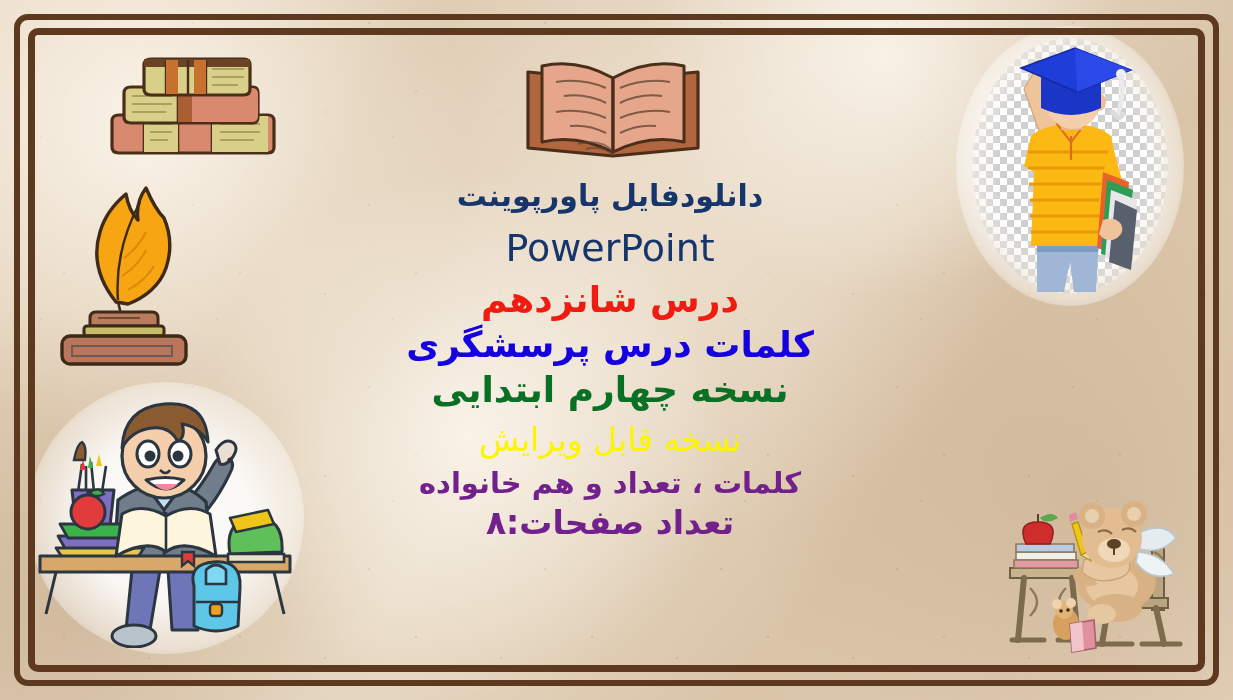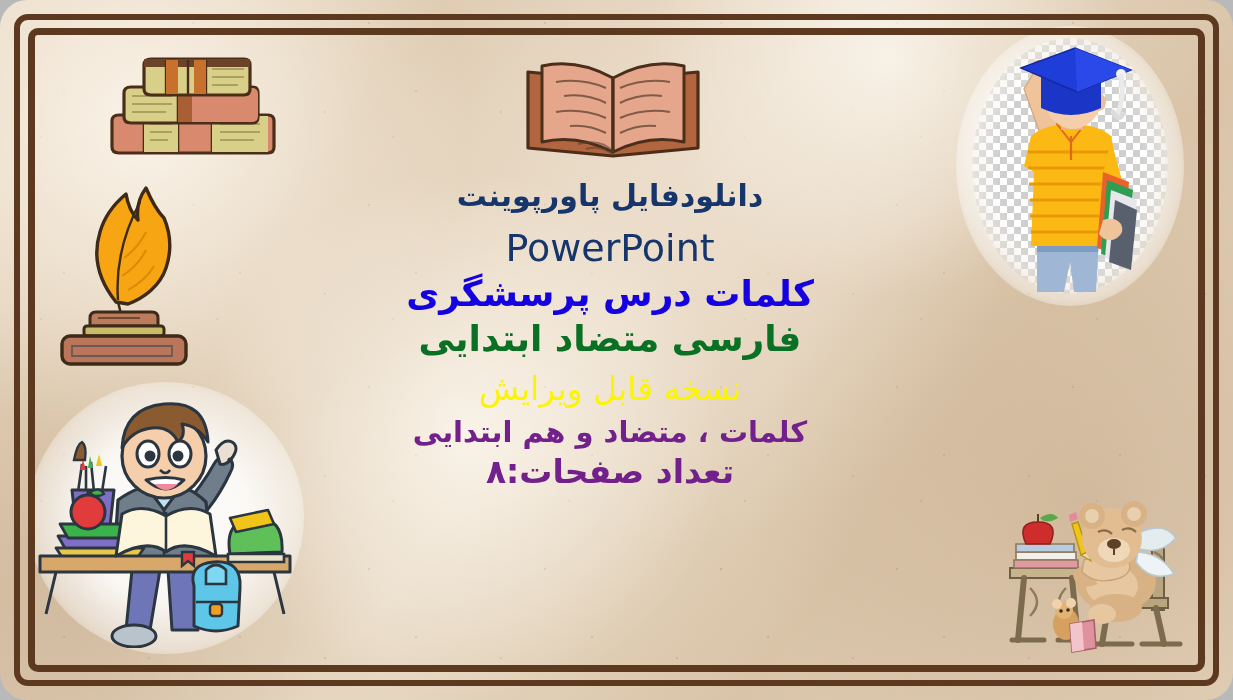--- a/index.html
+++ b/index.html
@@ -27,21 +27,20 @@
       radial-gradient(2.2px 2.2px at 64px 91px, rgba(150,120,92,.26) 50%, transparent 51%),
       radial-gradient(1.3px 1.3px at 121px 47px, rgba(170,140,108,.28) 50%, transparent 51%),
       radial-gradient(2.6px 2.6px at 41px 137px, rgba(158,128,98,.22) 50%, transparent 51%),
       radial-gradient(1.8px 1.8px at 149px 112px, rgba(148,118,90,.24) 50%, transparent 51%),
       radial-gradient(1.1px 1.1px at 95px 167px, rgba(168,140,110,.26) 50%, transparent 51%),
       linear-gradient(128deg, #e6d5be 0%, #decbb1 26%, #e8dac5 48%, #d9c4a8 72%, #e3d2ba 100%);
     background-size:
       100% 100%, 100% 100%, 100% 100%, 100% 100%, 100% 100%, 100% 100%,
       176px 182px, 176px 182px, 176px 182px, 176px 182px, 176px 182px, 176px 182px,
       100% 100%;
-    border-radius: 27px;
   }
 
   
   .frame-outer {
     position: absolute;
     left: 14px; top: 14px; right: 14px; bottom: 14px;
     border: 6px solid #5d3a1f;
     border-radius: 14px;
     pointer-events: none;
     z-index: 40;
@@ -339,23 +338,24 @@
       <circle cx="72" cy="120" r="1.8" fill="#3a2a18"></circle>
 
       <path d="M74 134 l24 -4 2 28 -24 4 Z" fill="#e0919e" stroke="#a9606c" stroke-width="1.6"></path>
       <path d="M74 134 l12 -2 2 28 -12 2 Z" fill="#f2c4cc"></path>
     </svg>
   </div>
 
   <div class="text-block">
     <div class="line l-navy">دانلودفایل پاورپوینت</div>
     <div class="line l-pp">PowerPoint</div>
+    <div class="line l-red">درس شانزدهم</div>
     <div class="line l-blue">کلمات درس پرسشگری</div>
-    <div class="line l-green">فارسی متضاد ابتدایی</div>
+    <div class="line l-green">نسخه چهارم ابتدایی</div>
     <div class="line l-yellow">نسخه قابل ویرایش</div>
-    <div class="line l-purple">کلمات ، متضاد و هم ابتدایی</div>
+    <div class="line l-purple">کلمات ، تعداد و هم خانواده</div>
     <div class="line l-purple2">تعداد صفحات:۸</div>
   </div>
 
   <div class="frame-outer"></div>
   <div class="frame-inner"></div>
 
 </div>
 
 </body></html>

